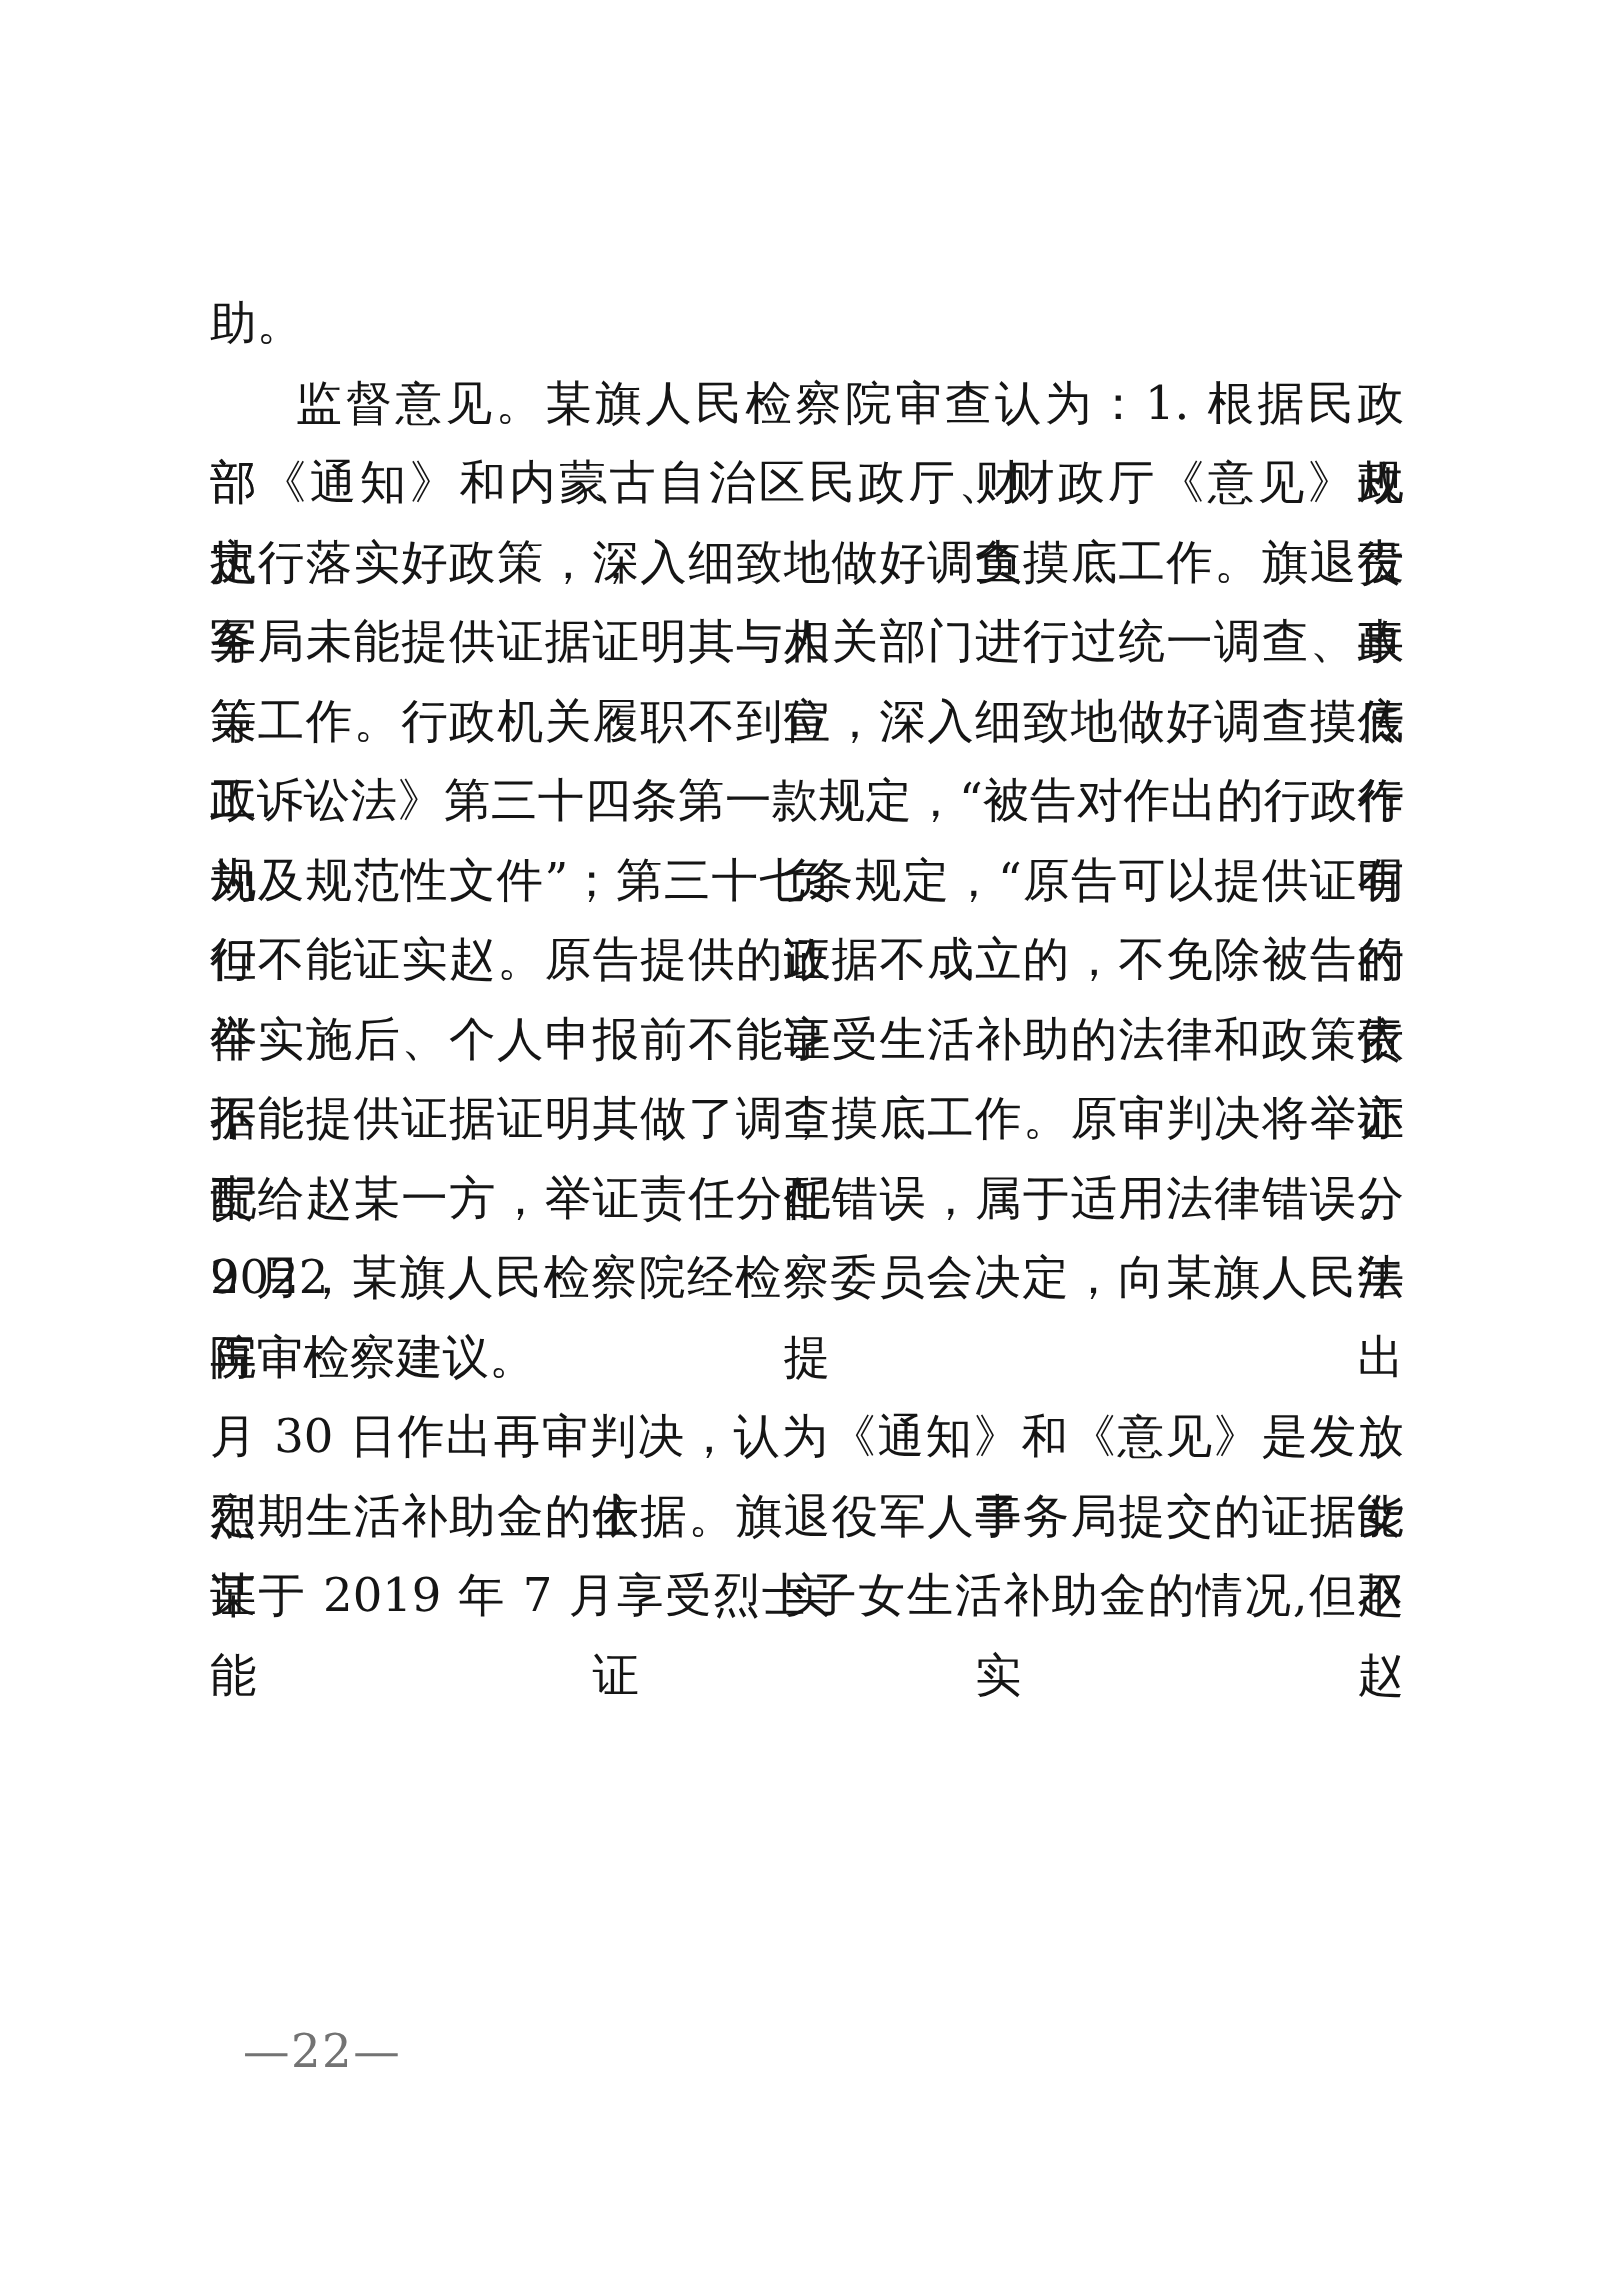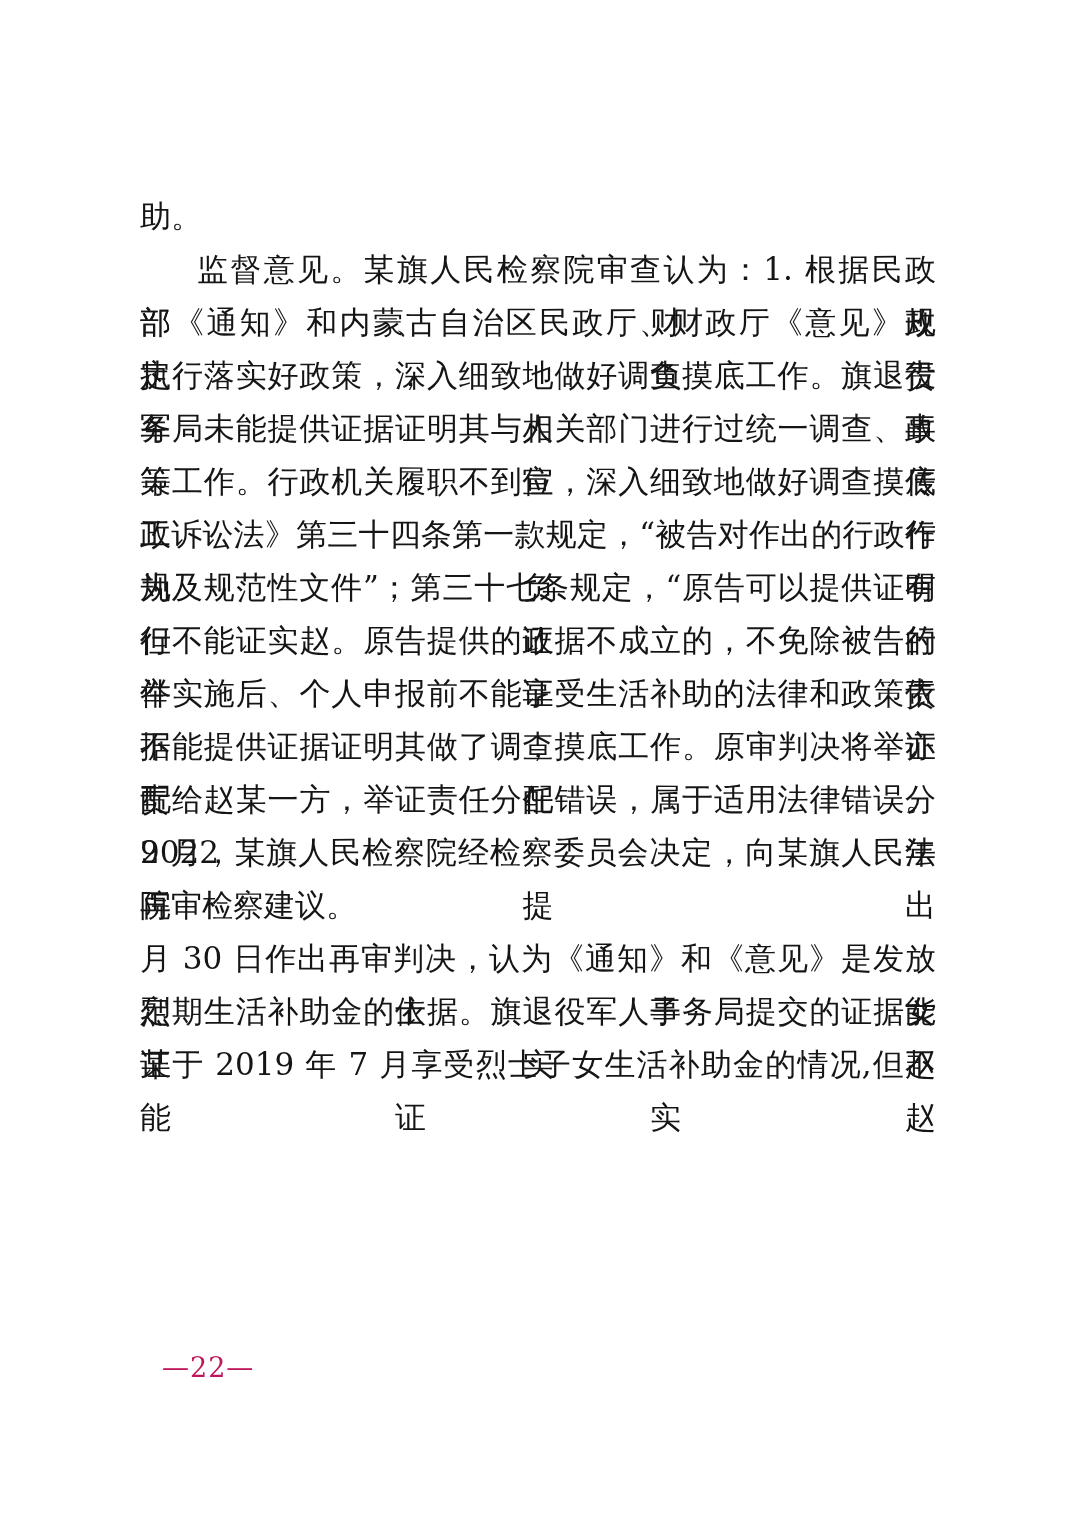--- a/index.html
+++ b/index.html
@@ -36,24 +36,24 @@
   .line.nofill {
     text-align-last: left;
   }
   .line.indent {
     text-indent: 57px;
   }
   .page-number {
     position: absolute;
     left: 162px;
     top: 1348px;
-    font-size: 27px;
+    font-size: 31px;
     line-height: 40px;
     letter-spacing: 1px;
-    color: #be185d;
+    color: #737373;
   }
 </style>
 </head>
 <body>
 
 <div class="page">
   <div class="text-block">
       <div class="line nofill">助。</div>
       <div class="line indent">监督意见。某旗人民检察院审查认为：1. 根据民政部、财政</div>
       <div class="line">部《通知》和内蒙古自治区民政厅、财政厅《意见》规定，负责</div>

